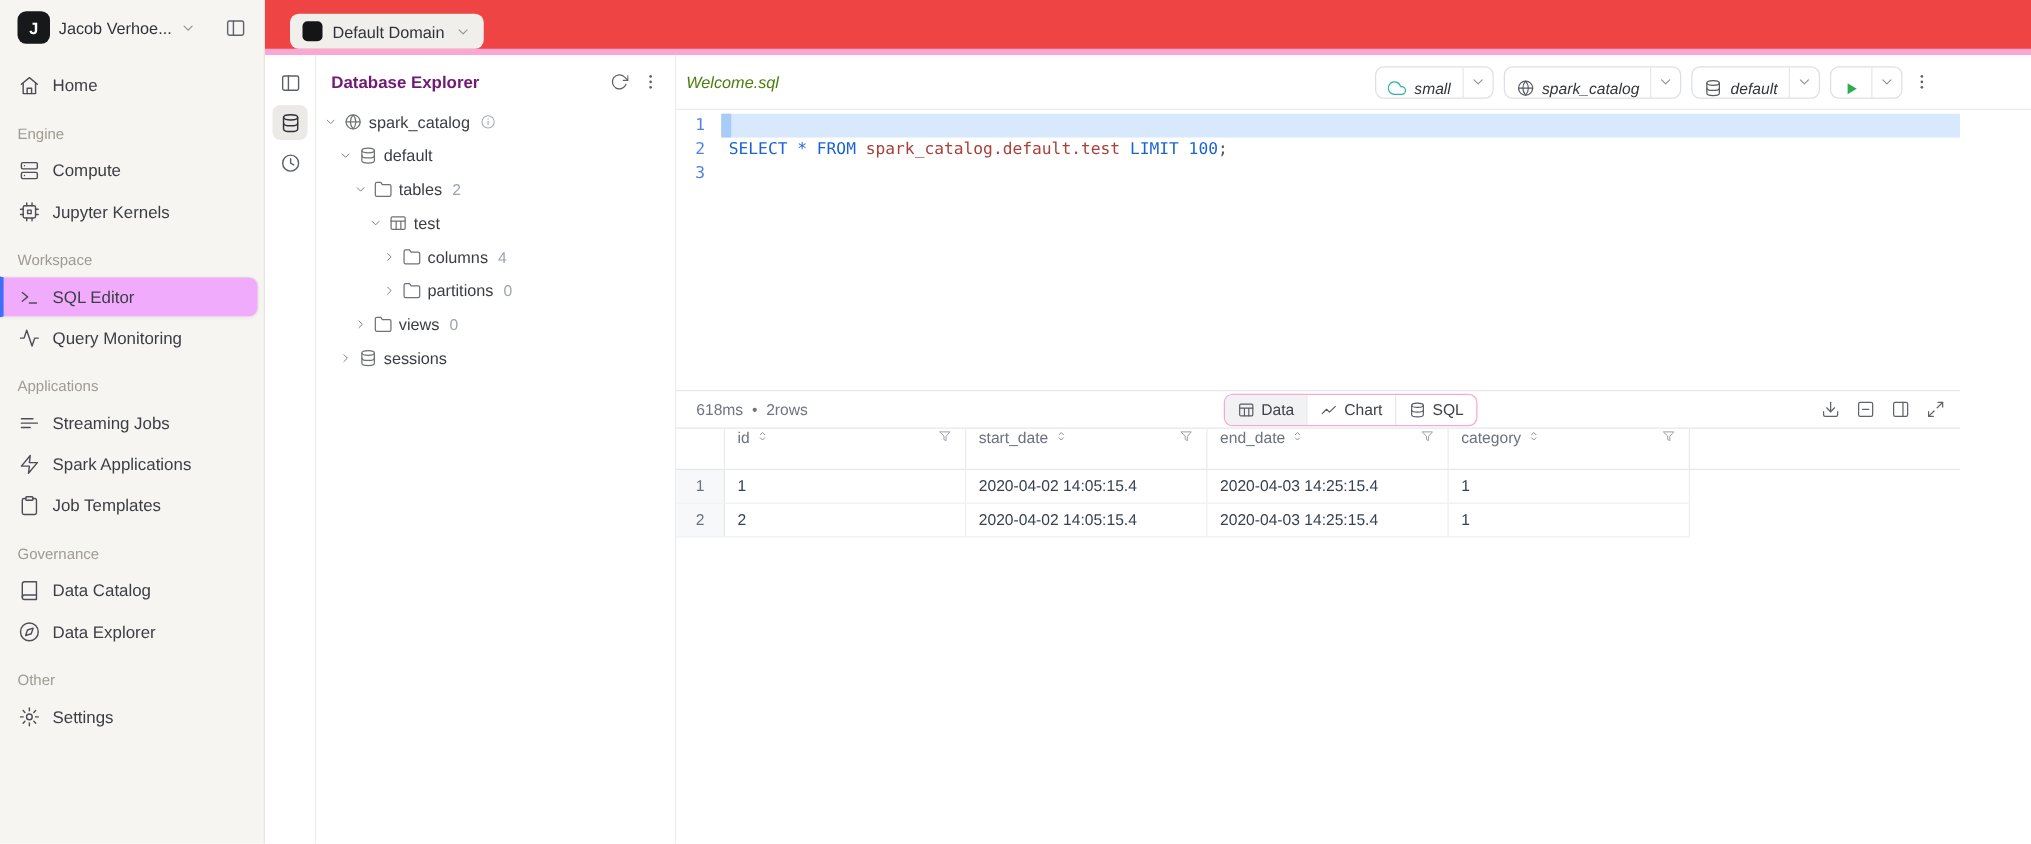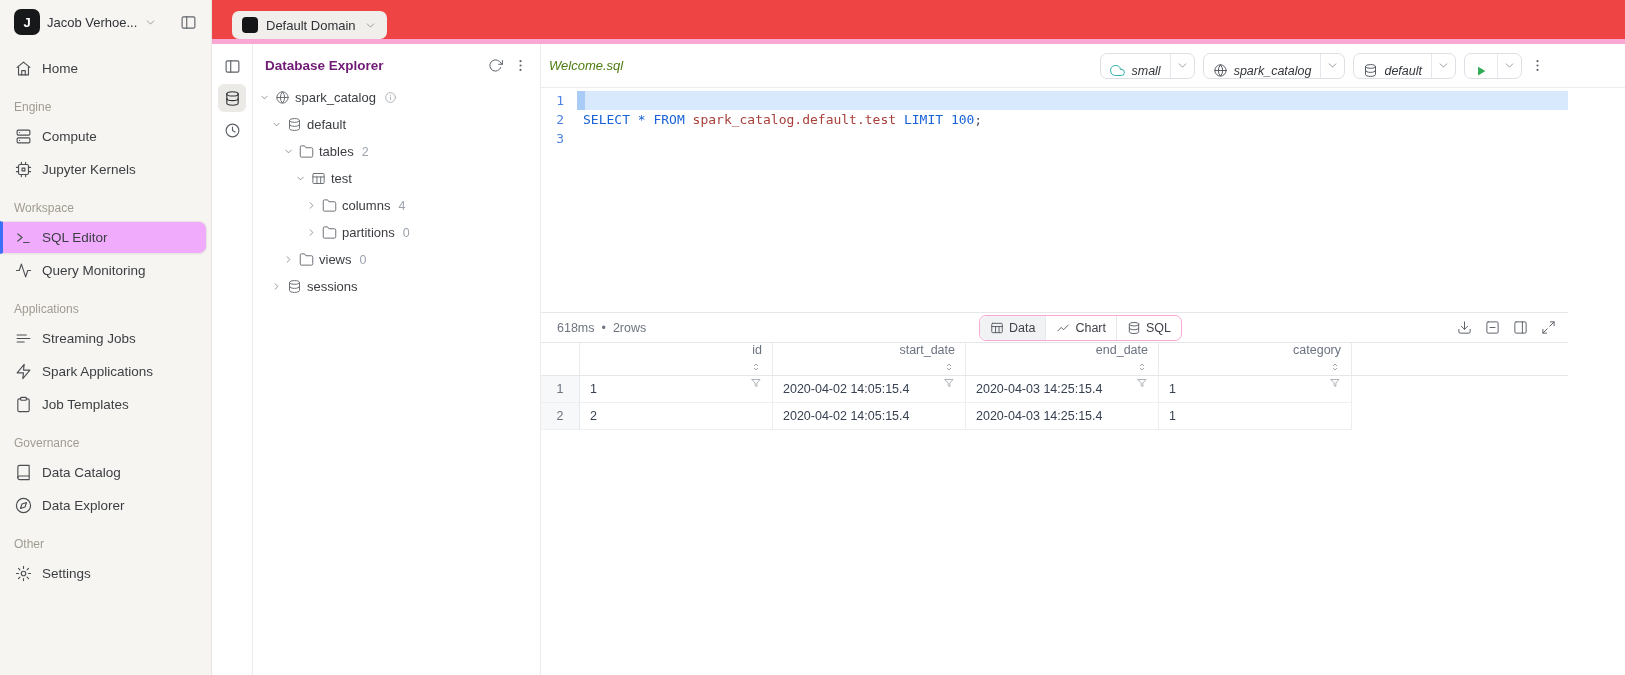--- a/index.html
+++ b/index.html
@@ -103,22 +103,22 @@
           overflow:hidden; height:26px; background:#fff; }
   .tab-seg { display:flex; align-items:center; gap:5px; padding:0 10px; font-size:12.5px;
              color:#3f4249; cursor:pointer; }
   .tab-seg + .tab-seg { border-left:1px solid #e5e8ec; }
   .tab-seg.active { background:#f0f2f4; }
   .tab-seg .ic { color:#565b62; }
   .bar-icons { display:flex; align-items:center; gap:13px; margin-left:275px; color:#5d6269; }
 
   .tbl { font-size:12.5px; color:#374151; }
   .tbl-header { display:flex; height:33px; border-bottom:1px solid #e5e7eb; }
-  .th { width:193px; display:flex; align-items:flex-end; gap:4px; padding:0 10px; color:#6b7280;
-        border-right:1px solid #e9ecef; cursor:pointer;flex-direction:column; }
+  .th { width:193px; display:flex; align-items:flex-start; gap:4px; padding:0 10px; color:#6b7280;
+        border-right:1px solid #e9ecef; cursor:pointer; }
   .th-rownum { width:39px; min-width:39px; padding:0; cursor:default; }
   .th-fill { flex:1; border-right:none; cursor:default; }
   .sort { color:#8a9097; }
   .funnel { margin-left:auto; color:#9aa0a8; }
   .tbl-row { display:flex; height:27px; width:811px; border-bottom:1px solid #edf0f2; }
   .td { width:193px; display:flex; align-items:center; padding:0 10px;
         border-right:1px solid #eceef1; overflow:hidden; white-space:nowrap; }
   .td-rownum { width:39px; min-width:39px; justify-content:center; padding:0; background:#f7f8f9;
                color:#6b7280; border-right:1px solid #e5e7eb; }
   .filler { flex:1; }

